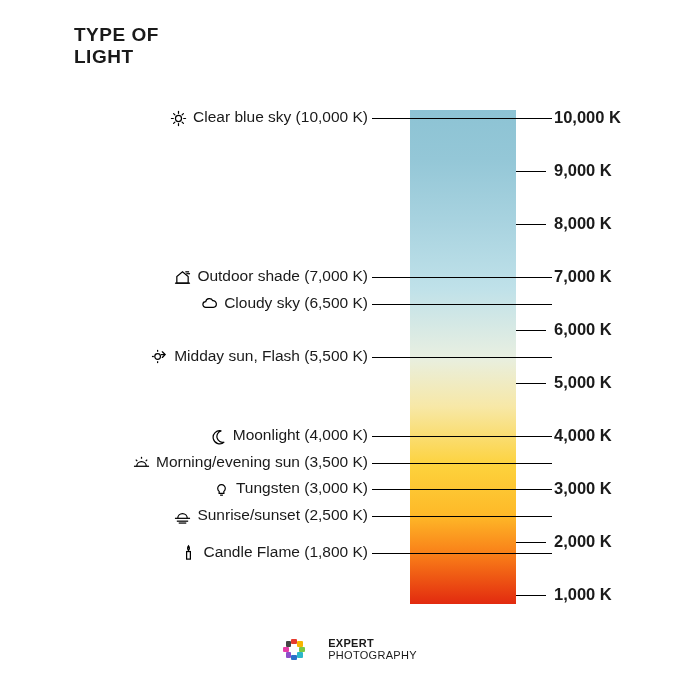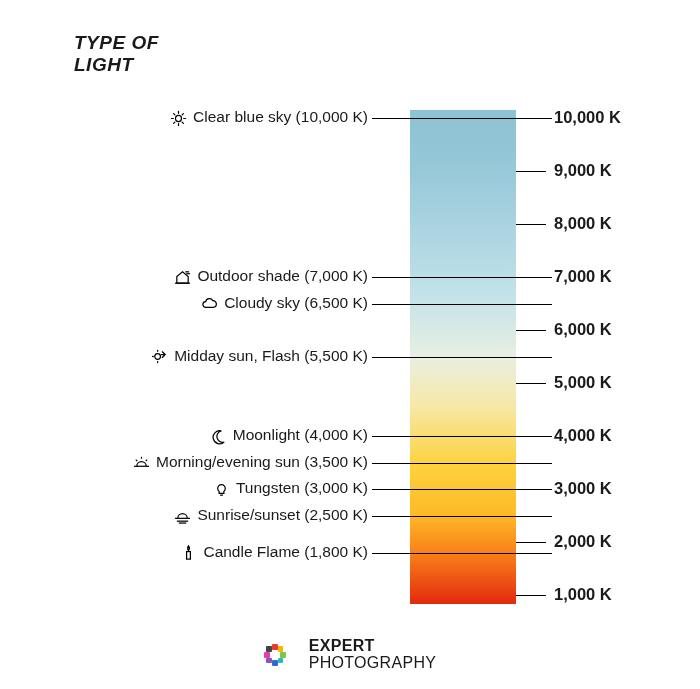--- a/index.html
+++ b/index.html
@@ -9,26 +9,25 @@
     background:#fff;
     font-family: "Helvetica Neue", Helvetica, Arial, sans-serif;
     color:#1a1a1a;
     position:relative;
   }
   .frame {
     position:absolute; left:0; top:0; width:700px; height:689px;
   }
   
   .hdr {
-    position:absolute; top:32px;
+    position:absolute; top:24px;
     font-weight:900;
     font-size:19px;
     letter-spacing:0.5px;
     line-height:1.15;
-    font-style:italic;
   }
   .hdr.left  { left:74px;  text-align:left; }
   .hdr.right { right:74px; text-align:right; }
 
   
   
   .bar {
     position:absolute;
     left:410px; width:106px;
     top:110px; height:494px;   
@@ -90,21 +89,21 @@
 
   
   .footer {
     position:absolute; left:0; right:0; top:638px;
     display:flex; justify-content:center; align-items:center; gap:7px;
   }
   .logomark { width:22px; height:22px; position:relative; }
   .logomark .dot {
     position:absolute; width:5.5px; height:5.5px; border-radius:1px;
   }
-  .logotext { font-size:16px; line-height:1.05; font-weight:400; letter-spacing:0.3px;margin-left:16px; }
+  .logotext { font-size:11px; line-height:1.05; font-weight:400; letter-spacing:0.3px;margin-left:16px; }
   .logotext b { font-weight:900; }
 </style>
 </head>
 <body>
 <div class="frame">
 
 <div class="hdr left">
   <span>TYPE OF</span><br>
   <span>LIGHT</span>
 </div>

